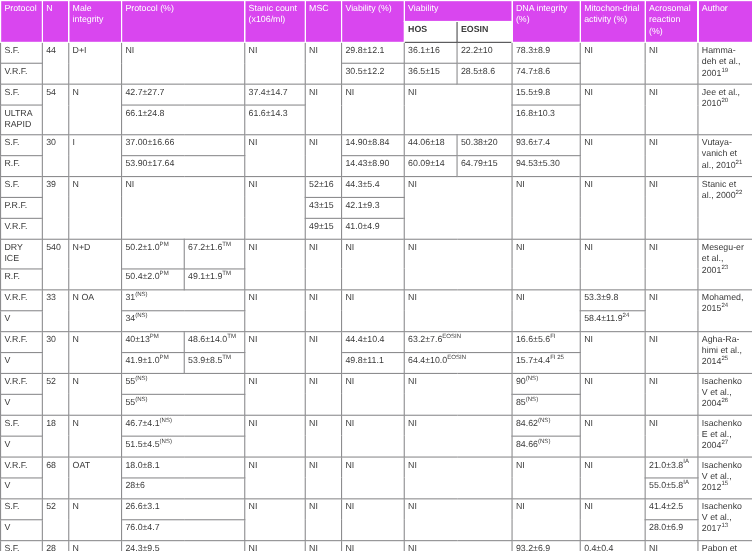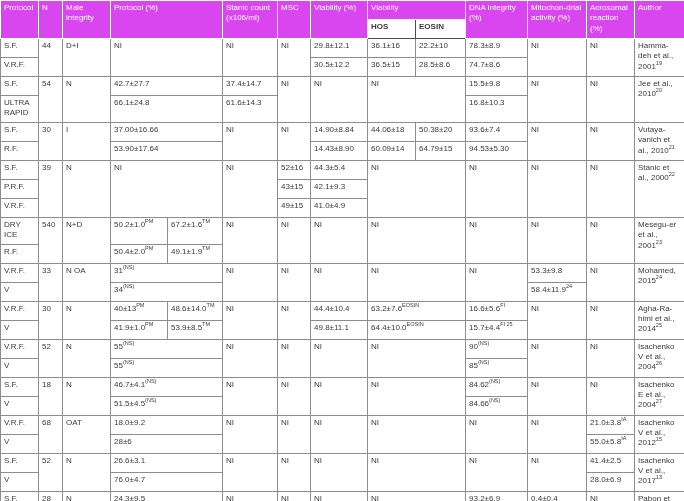--- a/index.html
+++ b/index.html
@@ -241,21 +241,21 @@
         </tr>
         <tr>
           <td>V</td>
           <td colspan="2">51.5±4.5<sup>(NS)</sup></td>
           <td>84.66<sup>(NS)</sup></td>
         </tr>
         <tr class="gs">
           <td>V.R.F.</td>
           <td rowspan="2">68</td>
           <td rowspan="2">OAT</td>
-          <td colspan="2">18.0±9.2</td>
+          <td colspan="2">18.0±8.1</td>
           <td rowspan="2">NI</td>
           <td rowspan="2">NI</td>
           <td rowspan="2">NI</td>
           <td rowspan="2" colspan="2">NI</td>
           <td rowspan="2">NI</td>
           <td rowspan="2">NI</td>
           <td>21.0±3.8<sup>IA</sup></td>
           <td rowspan="2">Isachenko V et al., 2012<sup>15</sup></td>
         </tr>
         <tr>

